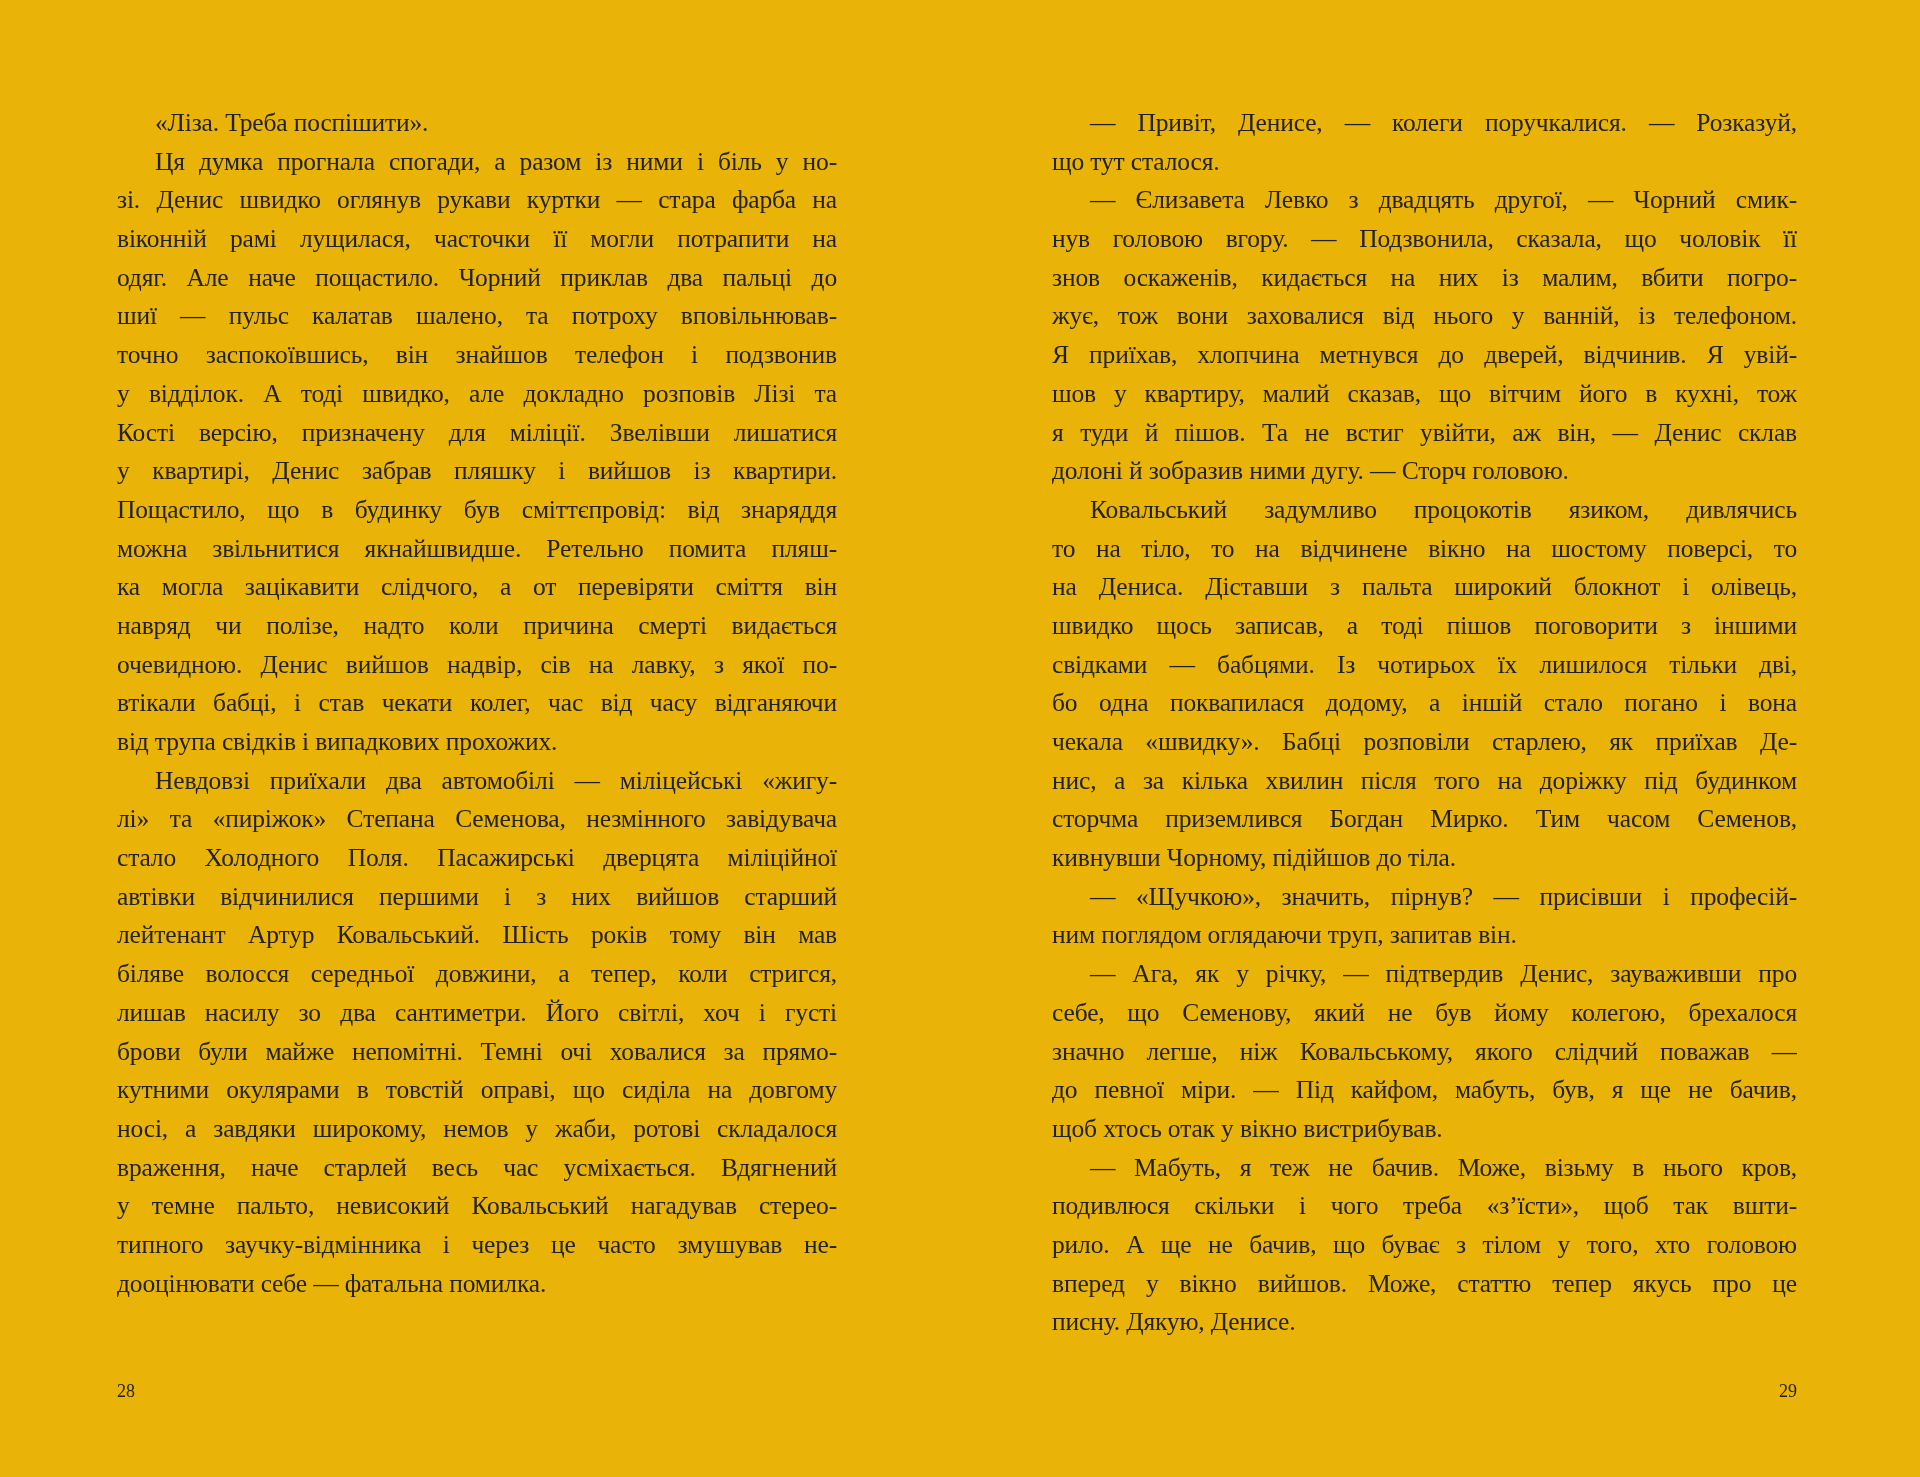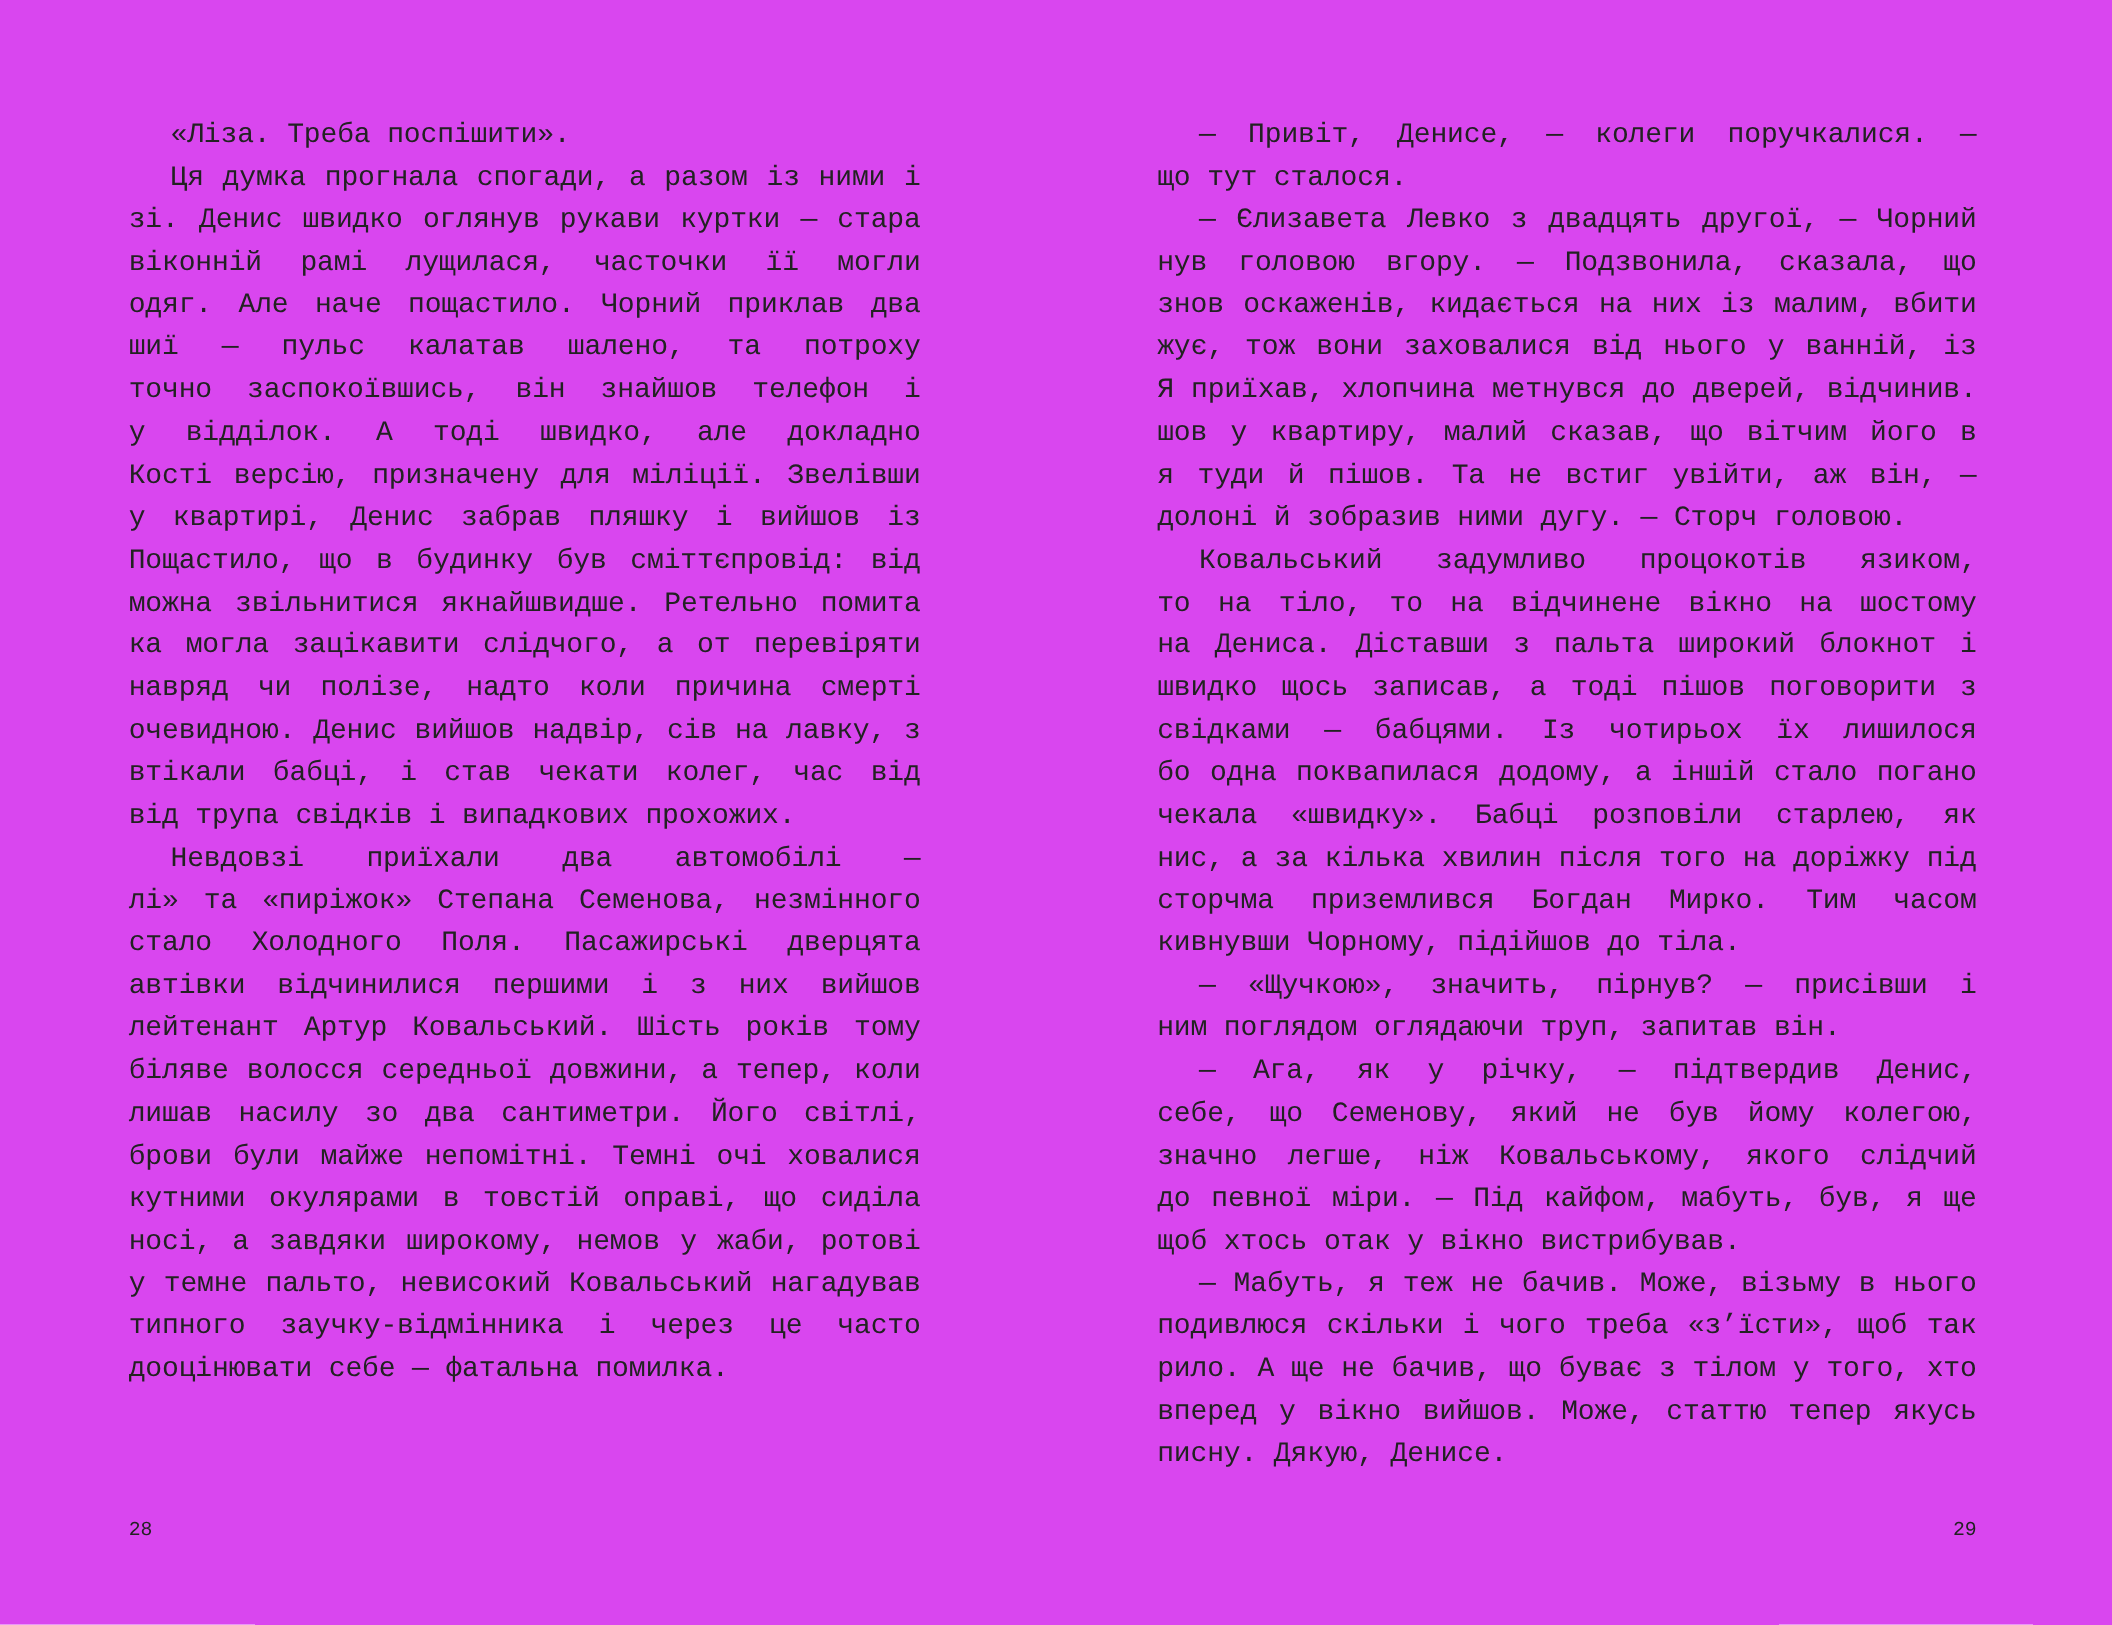--- a/index.html
+++ b/index.html
@@ -4,23 +4,23 @@
 <style>
   html, body {
     margin: 0;
     padding: 0;
     background: #ffffff;
   }
   .spread {
     position: relative;
     width: 1920px;
     height: 1477px;
-    background: #d946ef;
+    background: #eab308;
     overflow: hidden;
-    font-family: Liberation Mono, monospace;
+    font-family: Liberation Serif, serif;
     color: #222222;
   }
   .textblock {
     position: absolute;
     top: 104px;
   }
   .textblock.left  { left: 117px;  width: 720px; }
   .textblock.right { left: 1052px; width: 745px; }
   .line {
     height: 38.7px;
@@ -74,20 +74,21 @@
       <div class="line indent">Невдовзі приїхали два автомобілі — міліцейські «жигу-</div>
       <div class="line">лі» та «пиріжок» Степана Семенова, незмінного завідувача</div>
       <div class="line">стало Холодного Поля. Пасажирські дверцята міліційної</div>
       <div class="line">автівки відчинилися першими і з них вийшов старший</div>
       <div class="line">лейтенант Артур Ковальський. Шість років тому він мав</div>
       <div class="line">біляве волосся середньої довжини, а тепер, коли стригся,</div>
       <div class="line">лишав насилу зо два сантиметри. Його світлі, хоч і густі</div>
       <div class="line">брови були майже непомітні. Темні очі ховалися за прямо-</div>
       <div class="line">кутними окулярами в товстій оправі, що сиділа на довгому</div>
       <div class="line">носі, а завдяки широкому, немов у жаби, ротові складалося</div>
+      <div class="line">враження, наче старлей весь час усміхається. Вдягнений</div>
       <div class="line">у темне пальто, невисокий Ковальський нагадував стерео-</div>
       <div class="line">типного заучку-відмінника і через це часто змушував не-</div>
       <div class="line end">дооцінювати себе — фатальна помилка.</div>
     </div>
 
   <div class="textblock right">
       <div class="line indent">— Привіт, Денисе, — колеги поручкалися. — Розказуй,</div>
       <div class="line end">що тут сталося.</div>
       <div class="line indent">— Єлизавета Левко з двадцять другої, — Чорний смик-</div>
       <div class="line">нув головою вгору. — Подзвонила, сказала, що чоловік її</div>

